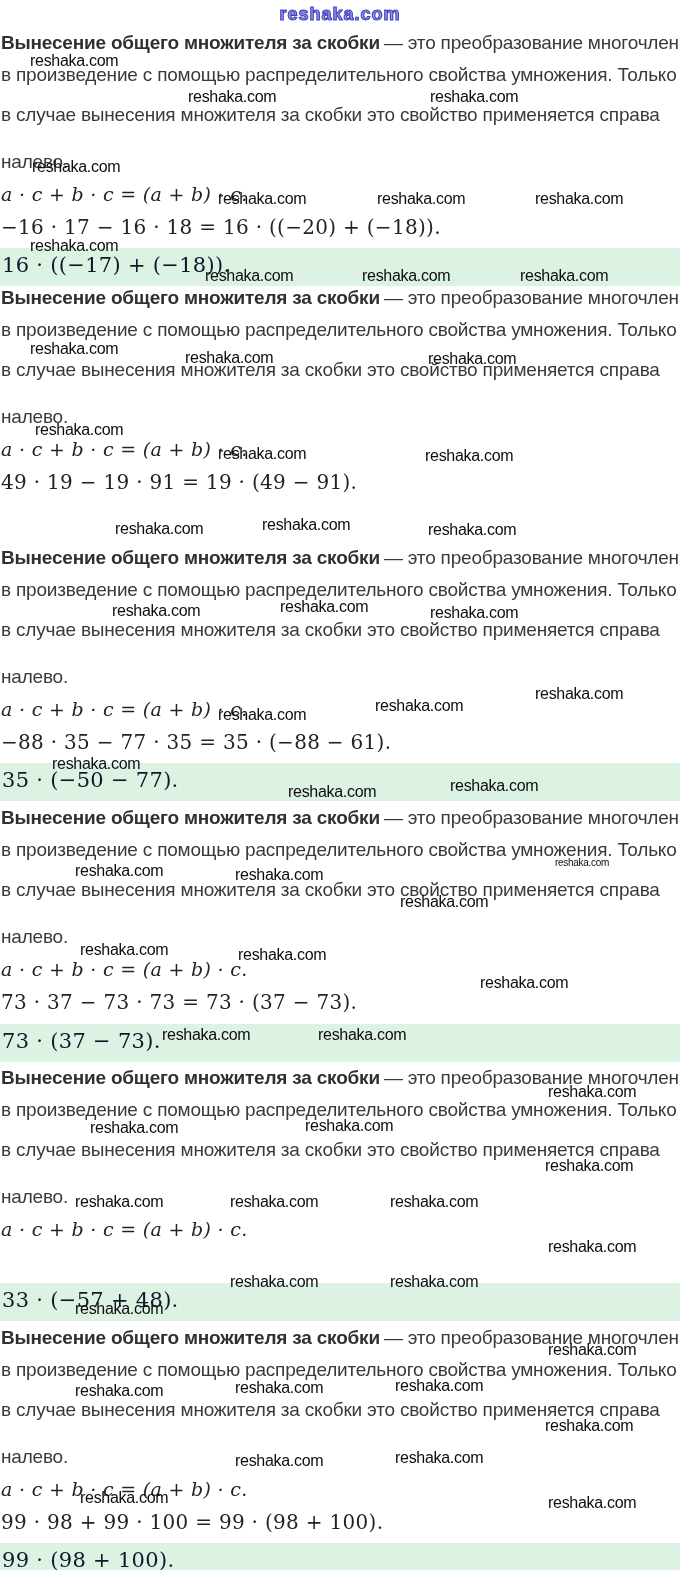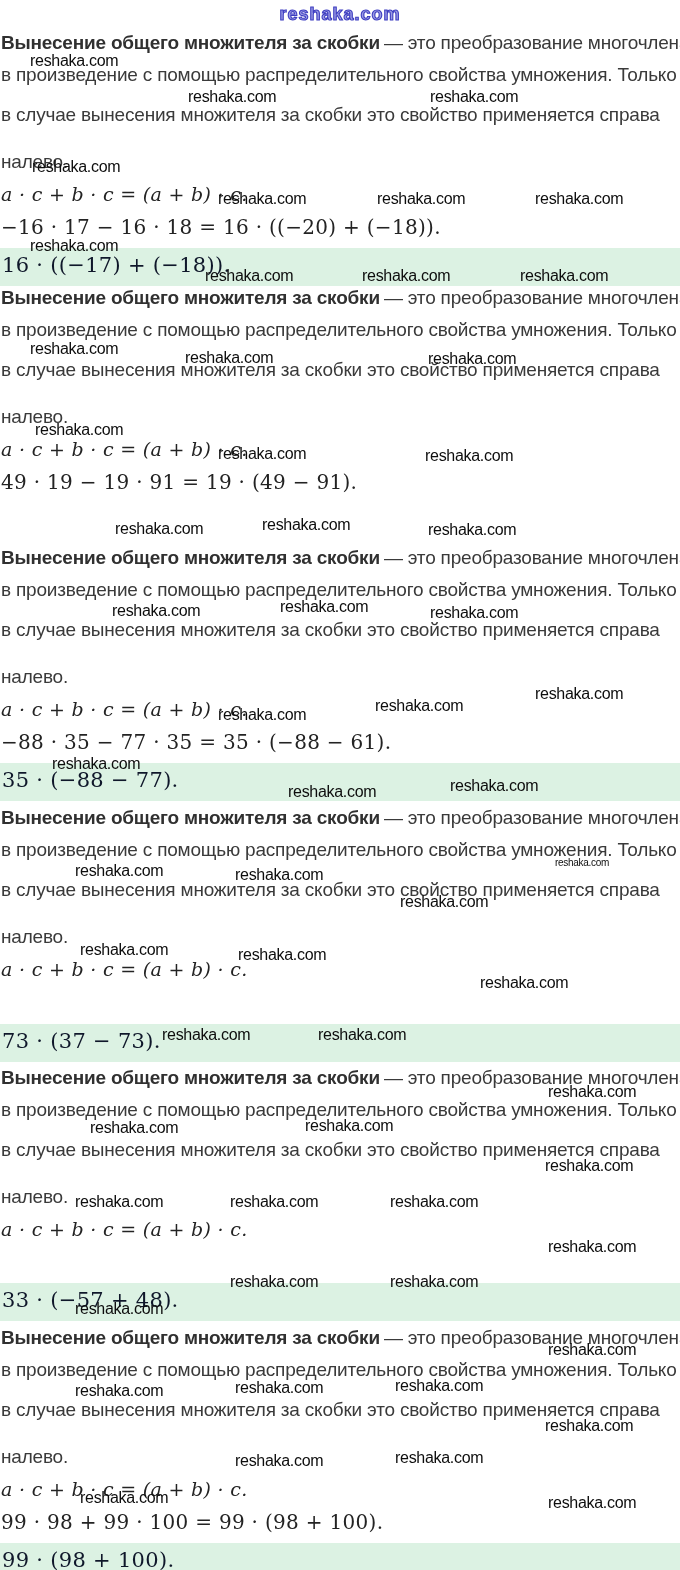--- a/index.html
+++ b/index.html
@@ -66,30 +66,31 @@
   </div>
 
   <div class="block" style="top:548px">
     <p class="lead" style="top:0"><span class="b">Вынесение общего множителя за скобки</span><span class="rest">— это преобразование многочлена</span></p>
     <p class="lead" style="top:32px">в произведение с помощью распределительного свойства умножения. Только</p>
     <p class="lead" style="top:72px">в случае вынесения множителя за скобки это свойство применяется справа</p>
     <p class="lead" style="top:119px">налево.</p>
     <p class="math formula" style="top:150px">a · c + b · c = (a + b) · c.</p>
     <p class="math equation" style="top:182px">−88 · 35 − 77 · 35 = 35 · (−88 − 61).</p>
     <div class="bar" style="top:215px">
-      <p class="answer">35 · (−88 − 77).</p>
+      <p class="answer">35 · (−50 − 77).</p>
     </div>
   </div>
 
   <div class="block" style="top:808px">
     <p class="lead" style="top:0"><span class="b">Вынесение общего множителя за скобки</span><span class="rest">— это преобразование многочлена</span></p>
     <p class="lead" style="top:32px">в произведение с помощью распределительного свойства умножения. Только</p>
     <p class="lead" style="top:72px">в случае вынесения множителя за скобки это свойство применяется справа</p>
     <p class="lead" style="top:119px">налево.</p>
     <p class="math formula" style="top:150px">a · c + b · c = (a + b) · c.</p>
+    <p class="math equation" style="top:182px">73 · 37 − 73 · 73 = 73 · (37 − 73).</p>
     <div class="bar" style="top:216px">
       <p class="answer">73 · (37 − 73).</p>
     </div>
   </div>
 
   <div class="block" style="top:1068px">
     <p class="lead" style="top:0"><span class="b">Вынесение общего множителя за скобки</span><span class="rest">— это преобразование многочлена</span></p>
     <p class="lead" style="top:32px">в произведение с помощью распределительного свойства умножения. Только</p>
     <p class="lead" style="top:72px">в случае вынесения множителя за скобки это свойство применяется справа</p>
     <p class="lead" style="top:119px">налево.</p>

